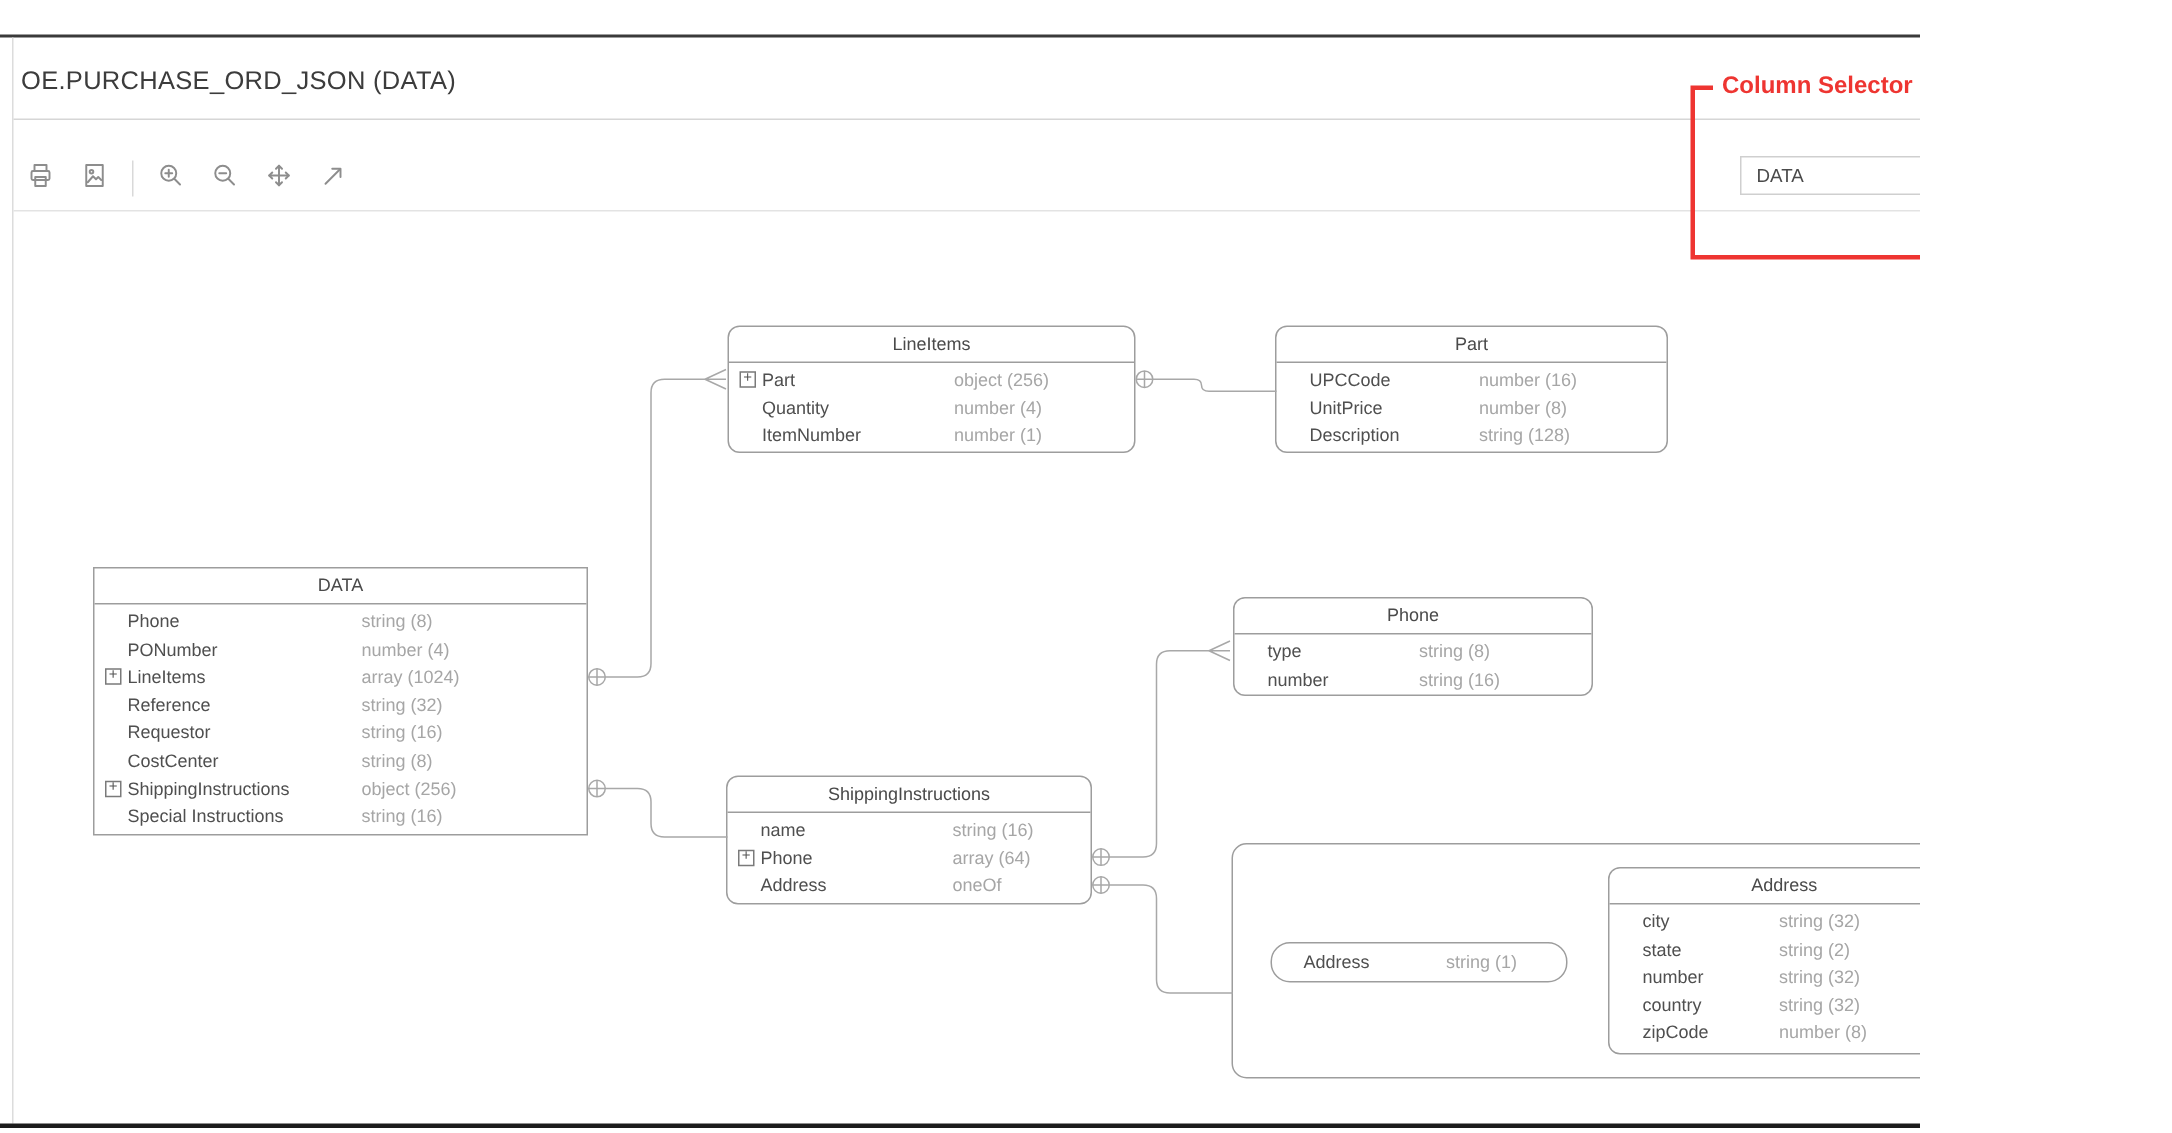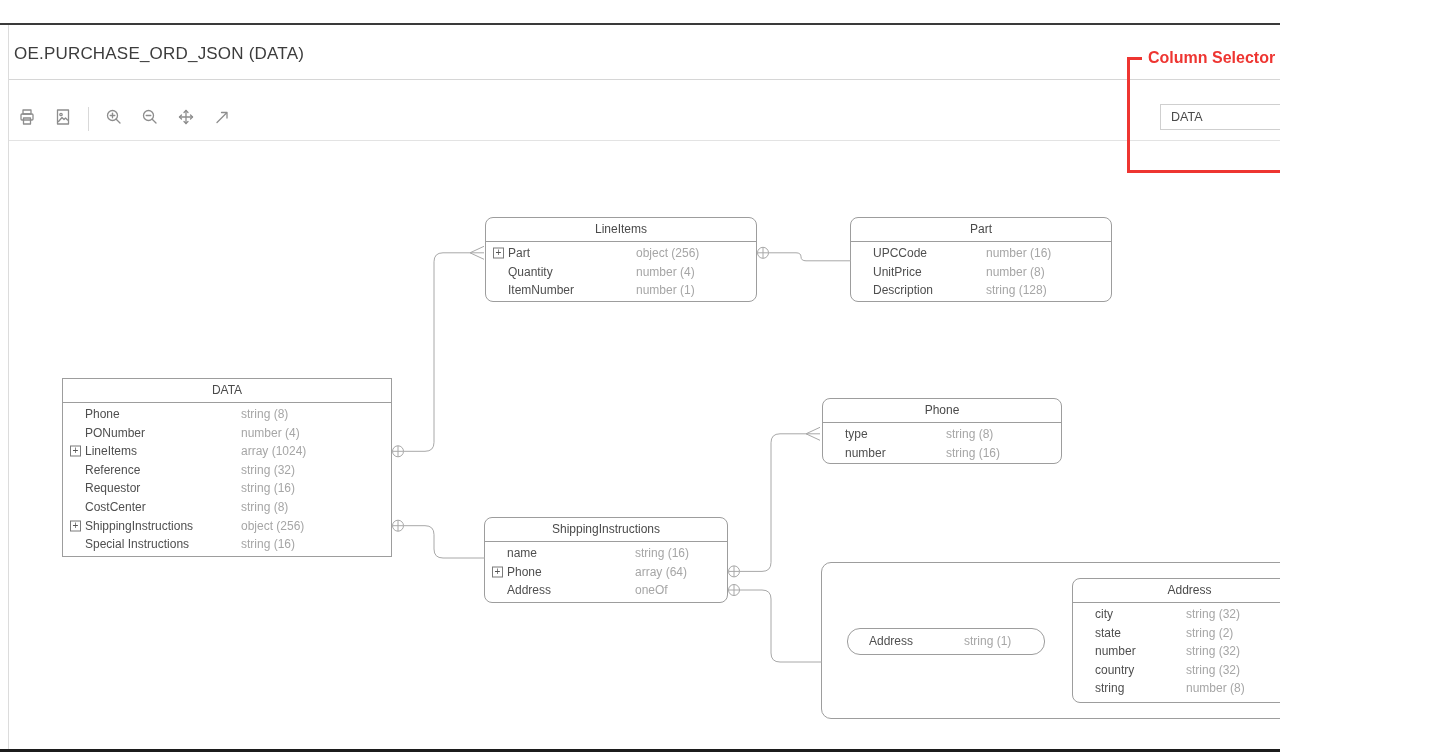--- a/index.html
+++ b/index.html
@@ -197,21 +197,21 @@
       <span class="ptype">string (1)</span>
     </div>
 
     <div class="entity" style="left:1072px;top:578px;width:235px;height:125px;--tc:113px;">
       <div class="ehead">Address</div>
       <div class="erows">
         <div class="erow"><span>city</span><span class="ftype">string (32)</span></div>
         <div class="erow"><span>state</span><span class="ftype">string (2)</span></div>
         <div class="erow"><span>number</span><span class="ftype">string (32)</span></div>
         <div class="erow"><span>country</span><span class="ftype">string (32)</span></div>
-        <div class="erow"><span>string</span><span class="ftype">number (8)</span></div>
+        <div class="erow"><span>zipCode</span><span class="ftype">number (8)</span></div>
       </div>
     </div>
 
     <svg id="connector-svg" width="1448" height="755">
 
       <g>
         <path d="M 403.5 451.3 H 425 Q 434 451.3 434 442.3 V 261.8 Q 434 252.8 443 252.8 H 470"></path>
         <path d="M 470 252.8 L 484 246.3 M 470 252.8 L 484 252.8 M 470 252.8 L 484 259.3"></path>
         <circle cx="398" cy="451.3" r="5.5"></circle>
         <path d="M 392.5 451.3 H 403.5 M 398 445.8 V 456.8"></path>

